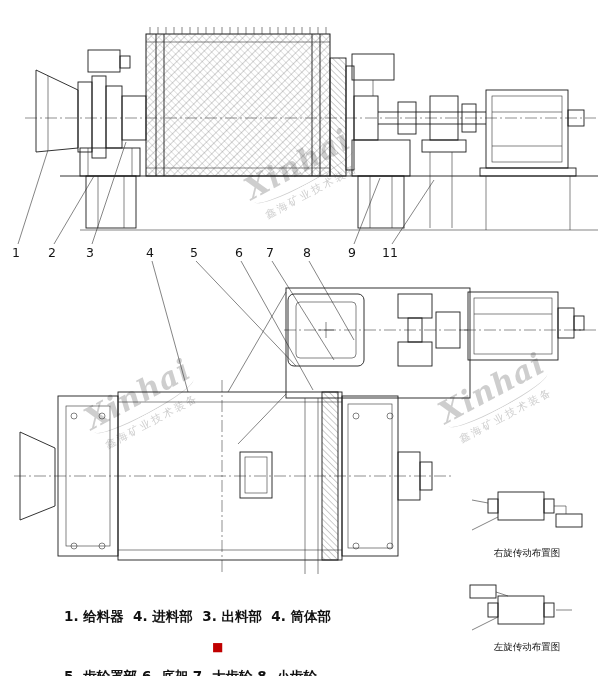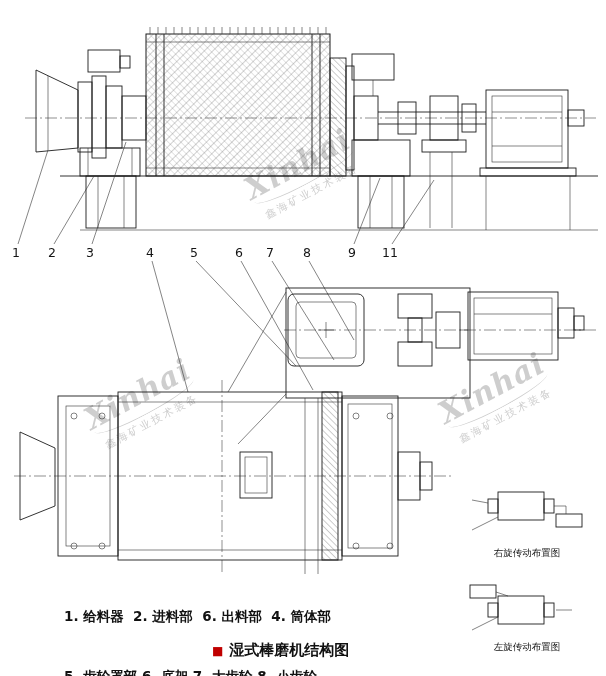--- a/index.html
+++ b/index.html
@@ -259,23 +259,22 @@
       <rect class="ln" x="544" y="603" width="10" height="14"></rect>
       <rect class="ln" x="470" y="585" width="26" height="13"></rect>
       <line class="thin" x1="496" y1="592" x2="508" y2="596"></line>
       <line class="thin" x1="556" y1="610" x2="572" y2="610"></line>
       <line class="thin" x1="472" y1="630" x2="498" y2="617"></line>
     </g>
     <text class="cap" x="527" y="650" text-anchor="middle">左旋传动布置图</text>
   </svg>
 
   <div class="legend">
-    <div>1. 给料器  2. 进料部  6. 出料部  4. 筒体部</div>
+    <div>1. 给料器  4. 进料部  3. 出料部  4. 筒体部</div>
     <div>5. 齿轮罩部 6. 底架 7. 大齿轮 8. 小齿轮</div>
     
   </div>
 
   <div class="title-row">
     <span class="title-bullet">■</span>
-    <span>湿式棒磨机结构图</span>
   </div>
 
 </div>
 
 </body></html>

